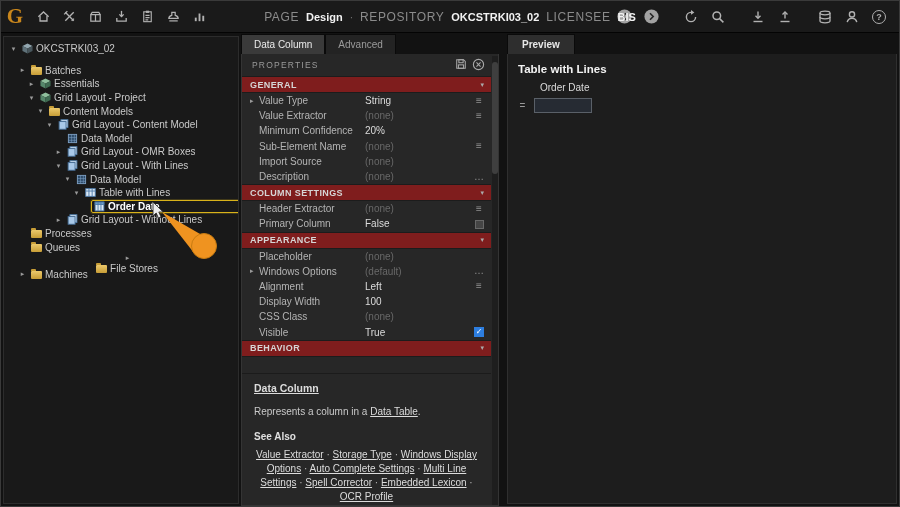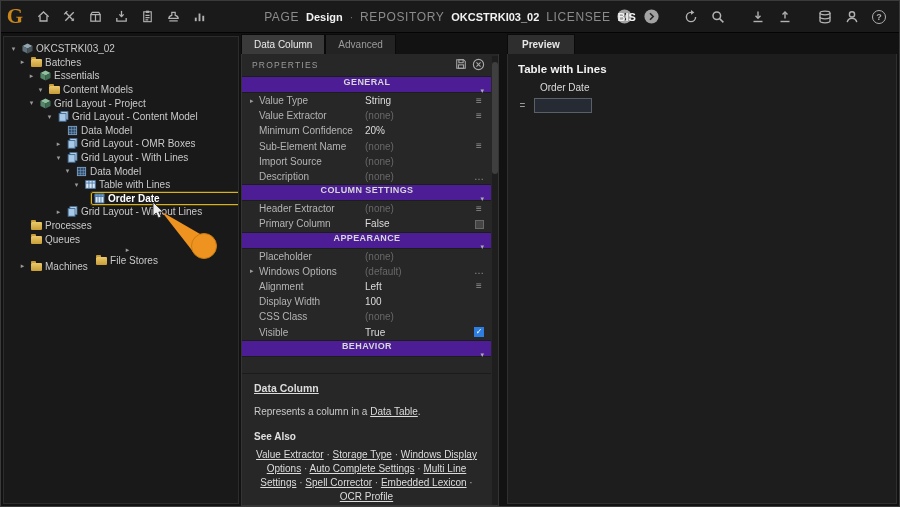--- a/index.html
+++ b/index.html
@@ -47,22 +47,22 @@
   .props-panel{position:absolute;left:240px;top:0;width:258px;bottom:0;}
   .tab-strip{height:21px;display:flex;align-items:flex-end;}
   .tab{height:20px;padding:0 12px;display:flex;align-items:center;font-size:10px;color:#9b9b9b;
     background:#232323;border:1px solid #0a0a0a;border-bottom:none;}
   .tab.active{background:#3a3a3a;color:#ebebeb;}
   .props-body{position:absolute;top:21px;left:0;right:0;bottom:0;background:#272727;
     border:1px solid #343434;border-top:none;overflow:hidden;padding-right:7px;}
   .props-header{height:22px;display:flex;align-items:center;padding:0 6px 0 10px;color:#9a9a9a;
     font-size:8.5px;letter-spacing:1.2px;}
   .ph-icons{margin-left:auto;display:flex;gap:5px;align-items:center;}
-  .psec{height:17px;display:flex;align-items:center;background:#4c1d95;border-top:1px solid #1c1c1c;
-    border-bottom:1px solid #1c1c1c;padding:0 7px 0 8px;flex-direction:column;}
+  .psec{height:17px;display:flex;align-items:center;background:#7f1d1d;border-top:1px solid #1c1c1c;
+    border-bottom:1px solid #1c1c1c;padding:0 7px 0 8px;}
   .psec-title{font-size:9px;font-weight:700;color:#d6d6d6;letter-spacing:.4px;}
   .psec-chev{margin-left:auto;font-size:7px;color:#ababab;}
   .prow{display:flex;align-items:center;height:15.2px;font-size:10px;padding:0 4px 0 8px;}
   .pexp{width:9px;font-size:7px;color:#9a9a9a;flex:none;}
   .plabel{width:106px;flex:none;color:#b4b4b4;overflow:hidden;white-space:nowrap;}
   .pvalue{flex:1;color:#dcdcdc;white-space:nowrap;overflow:hidden;}
   .pvalue.dim{color:#686868;}
   .pctl{width:16px;flex:none;text-align:center;color:#929292;font-size:10px;line-height:1;}
   .cb{display:inline-block;width:9px;height:9px;vertical-align:middle;}
   .cb-off{background:#454545;border:1px solid #686868;}
@@ -235,21 +235,21 @@
             <span class="ticon">
               <svg width="11" height="11" viewBox="0 0 12 12">
                 <polygon points="6,0.5 11.5,3.2 6,6 0.5,3.2" fill="#93a7b0"></polygon>
                 <polygon points="0.5,3.2 6,6 6,11.5 0.5,8.7" fill="#5f7179"></polygon>
                 <polygon points="11.5,3.2 6,6 6,11.5 11.5,8.7" fill="#47555b"></polygon>
               </svg>
             </span>
             <span class="tlabel">OKCSTRKI03_02</span>
           </span>
         </div>
-        <div class="tree-row" style="padding-left: 13px;">
+        <div class="tree-row" style="padding-left: 13px; margin-top: 8px;">
           <span class="tw">▸</span>
           <span class="nodebox">
             <span class="ticon">
               <span class="ficon"></span>
             </span>
             <span class="tlabel">Batches</span>
           </span>
         </div>
         <div class="tree-row" style="padding-left: 22px;">
           <span class="tw">▸</span>
@@ -257,40 +257,40 @@
             <span class="ticon">
               <svg width="11" height="11" viewBox="0 0 12 12">
                 <polygon points="6,0.5 11.5,3.2 6,6 0.5,3.2" fill="#8fbf9d"></polygon>
                 <polygon points="0.5,3.2 6,6 6,11.5 0.5,8.7" fill="#56876b"></polygon>
                 <polygon points="11.5,3.2 6,6 6,11.5 11.5,8.7" fill="#3f6b52"></polygon>
               </svg>
             </span>
             <span class="tlabel">Essentials</span>
           </span>
         </div>
-        <div class="tree-row" style="padding-left: 31px;">
-          <span class="tw">▾</span>
-          <span class="nodebox">
-            <span class="ticon">
-              <span class="ficon"></span>
-            </span>
-            <span class="tlabel">Content Models</span>
-          </span>
-        </div>
         <div class="tree-row" style="padding-left: 22px;">
           <span class="tw">▾</span>
           <span class="nodebox">
             <span class="ticon">
               <svg width="11" height="11" viewBox="0 0 12 12">
                 <polygon points="6,0.5 11.5,3.2 6,6 0.5,3.2" fill="#8fbf9d"></polygon>
                 <polygon points="0.5,3.2 6,6 6,11.5 0.5,8.7" fill="#56876b"></polygon>
                 <polygon points="11.5,3.2 6,6 6,11.5 11.5,8.7" fill="#3f6b52"></polygon>
               </svg>
             </span>
             <span class="tlabel">Grid Layout - Project</span>
+          </span>
+        </div>
+        <div class="tree-row" style="padding-left: 31px;">
+          <span class="tw">▾</span>
+          <span class="nodebox">
+            <span class="ticon">
+              <span class="ficon"></span>
+            </span>
+            <span class="tlabel">Content Models</span>
           </span>
         </div>
         <div class="tree-row" style="padding-left: 40px;">
           <span class="tw">▾</span>
           <span class="nodebox">
             <span class="ticon">
               <svg width="11" height="11" viewBox="0 0 12 12">
                 <rect x="3.2" y="0.8" width="7.6" height="8.4" fill="#cfe2f3" stroke="#4d7aa8"></rect>
                 <rect x="1.2" y="2.8" width="7.6" height="8.4" fill="#a8c8e8" stroke="#41688f"></rect>
               </svg>

